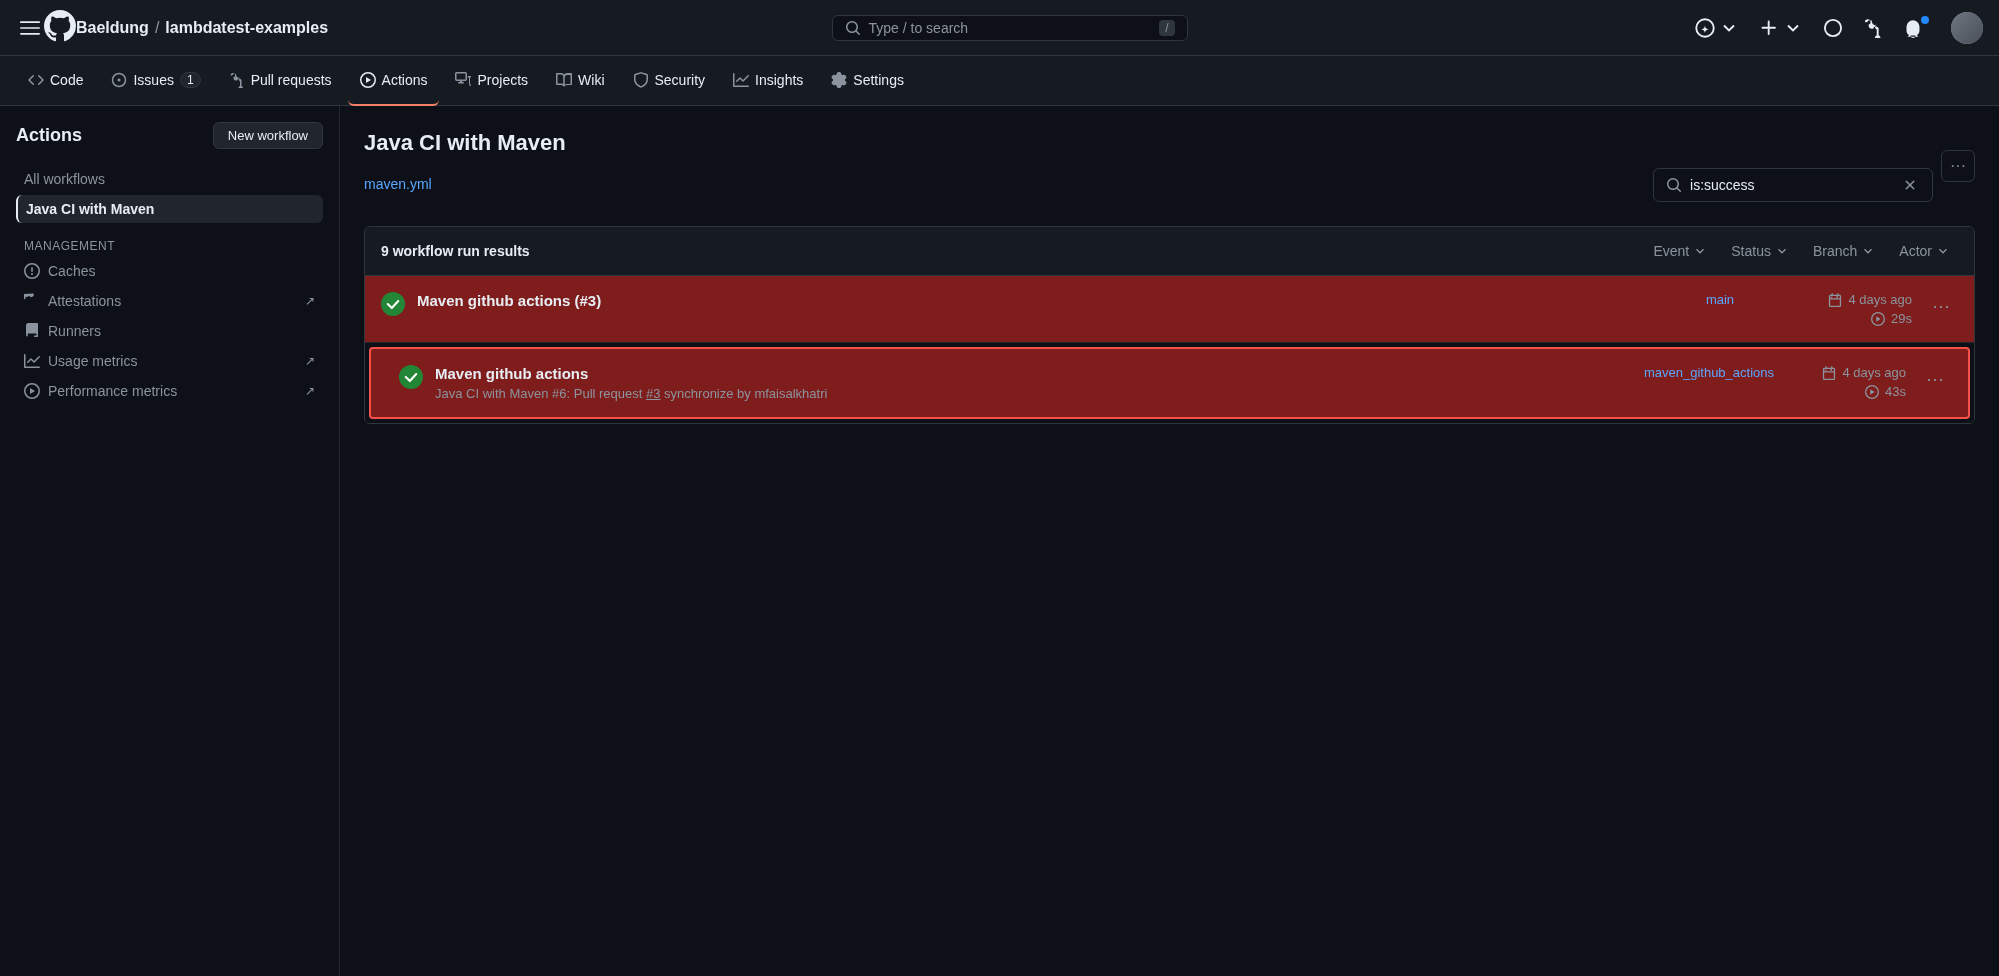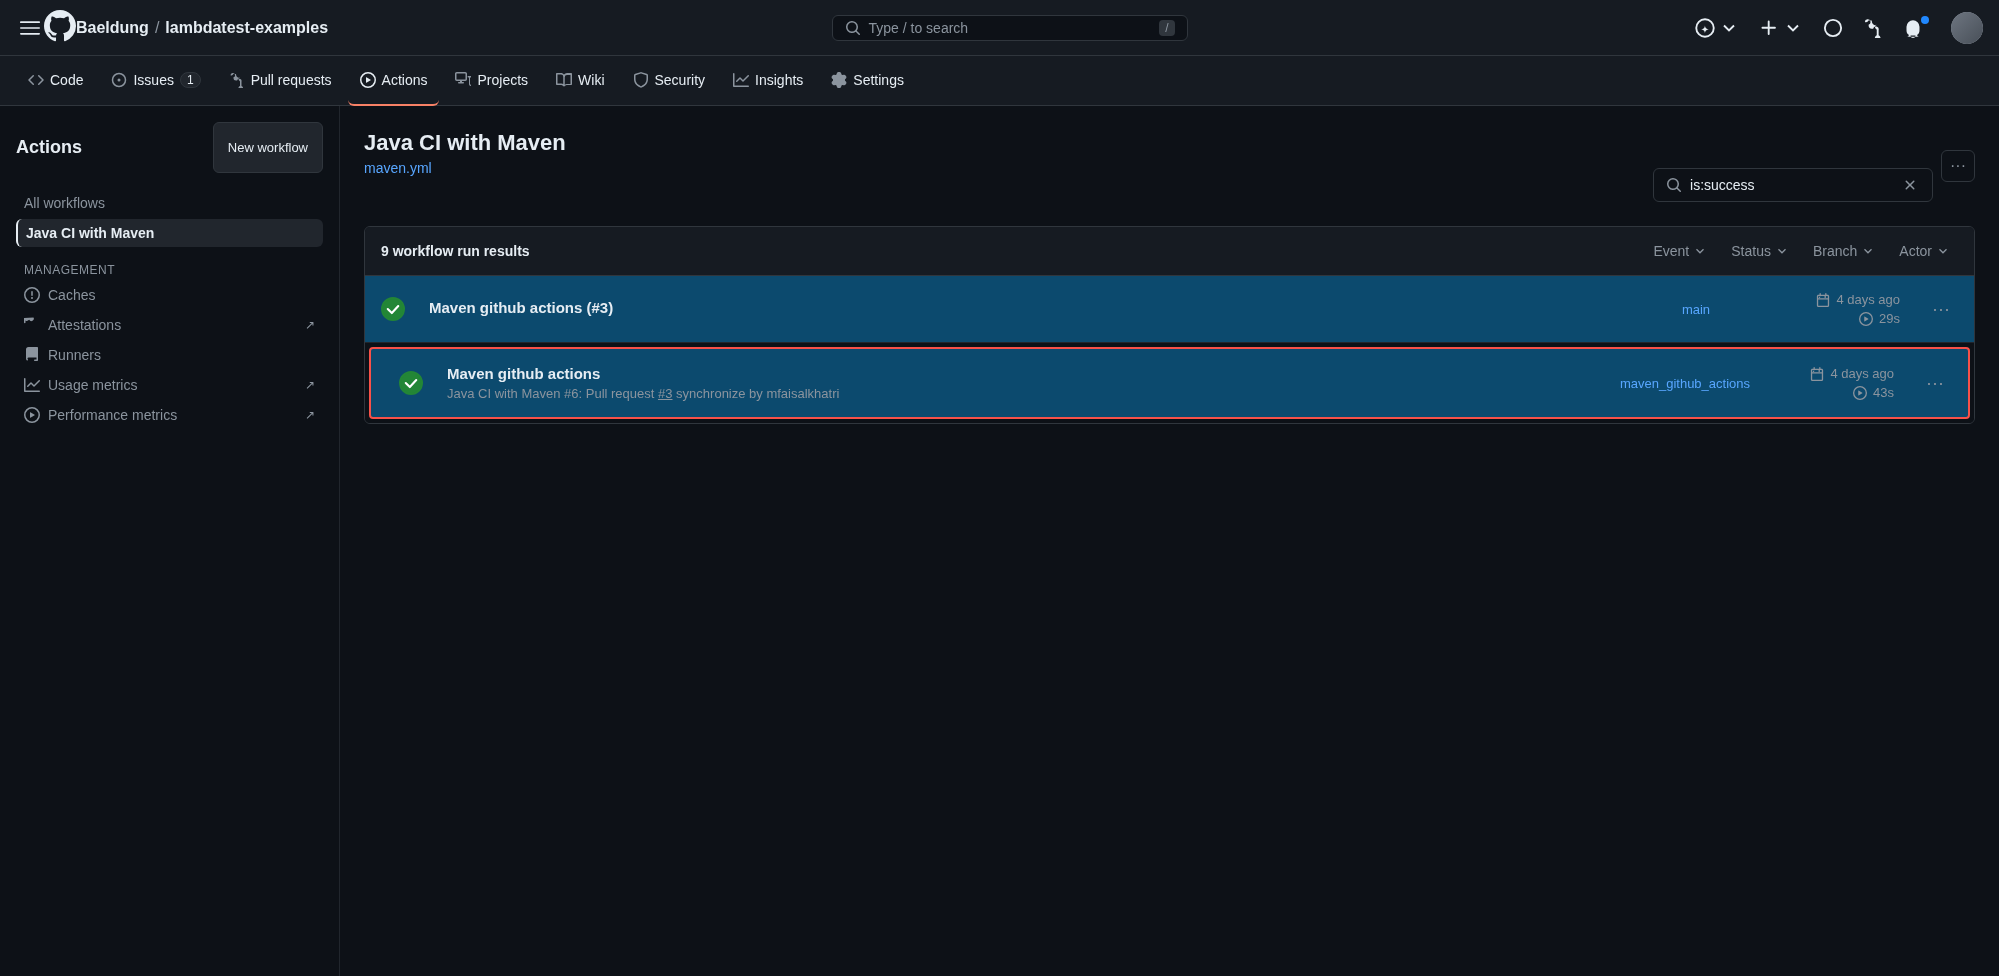--- a/index.html
+++ b/index.html
@@ -157,21 +157,21 @@
     }
     .sidebar-title {
       font-size: 18px;
       font-weight: 600;
       color: #e6edf3;
     }
     .new-workflow-btn {
       background: #21262d;
       border: 1px solid #30363d;
       border-radius: 6px;
-      padding: 17px 14px;
+      padding: 5px 14px;
       color: #e6edf3;
       font-size: 13px;
       cursor: pointer;
     }
     .sidebar-link {
       display: block;
       padding: 6px 8px;
       color: #8b949e;
       font-size: 14px;
       cursor: pointer;
@@ -231,21 +231,21 @@
     }
     .workflow-title {
       font-size: 22px;
       font-weight: 600;
       color: #e6edf3;
     }
     .workflow-subtitle {
       color: #58a6ff;
       font-size: 14px;
       cursor: pointer;
-      margin-top: 4px;
+      margin-top: 20px;
     }
     .search-box {
       display: flex;
       align-items: center;
       gap: 8px;
     }
     .filter-input {
       background: #0d1117;
       border: 1px solid #30363d;
       border-radius: 6px;
@@ -312,25 +312,25 @@
       cursor: pointer;
       font-size: 14px;
       padding: 4px 8px;
       border-radius: 6px;
     }
     .filter-dropdown svg { width: 14px; height: 14px; fill: #8b949e; }
 
     
     .workflow-run-item {
       display: flex;
-      align-items: center;
+      align-items: flex-start;
       padding: 16px;
       border-bottom: 1px solid #21262d;
-      background: #0c4a6e;
-      gap: 24px;
+      background: #7f1d1d;
+      gap: 12px;
     }
     .workflow-run-item:last-child { border-bottom: none; }
     .run-info { flex: 1; }
     .run-title {
       font-size: 15px;
       font-weight: 600;
       color: #e6edf3;
       cursor: pointer;
       margin-bottom: 4px;
     }

